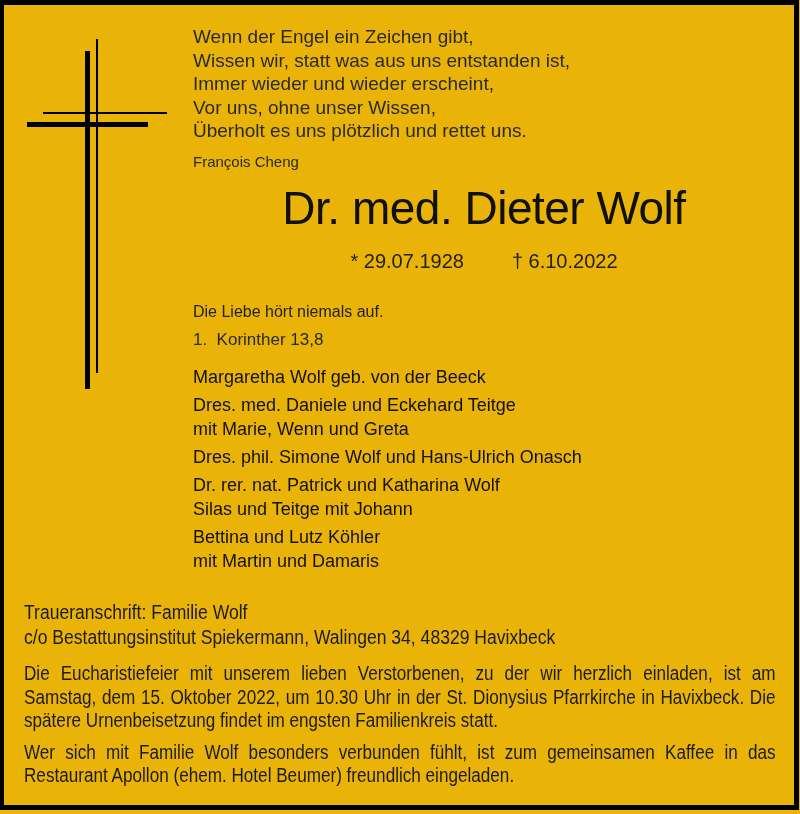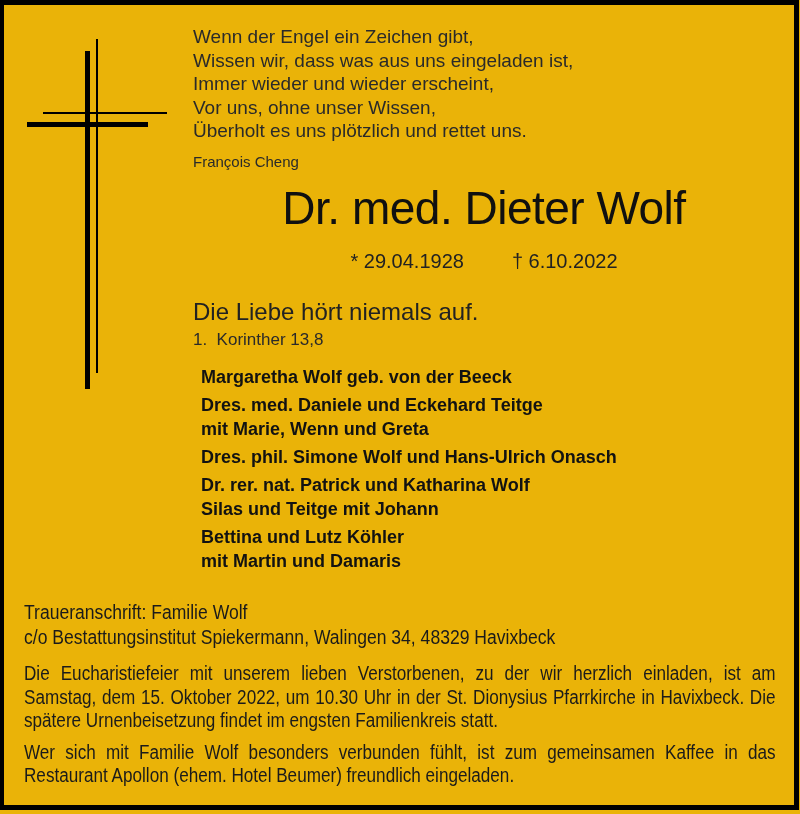--- a/index.html
+++ b/index.html
@@ -79,41 +79,40 @@
     line-height: 24px;
     color: #222;
   }
 
   .scripture {
     position: absolute;
     left: 193px;
     top: 300px;
   }
   .scripture-quote {
-    font-size: 24px;
+    font-size: 16px;
     line-height: 24px;
     color: #222;
   }
   .scripture-source {
     margin-top: 4px;
     font-size: 17px;
     line-height: 24px;
     white-space: pre;
     color: #2a2a2a;
   }
 
   .mourners {
     position: absolute;
     left: 193px;
     top: 365px;
     font-size: 18px;
     line-height: 24px;
-    font-weight: 700;
+    font-weight: 400;
     color: #121212;
-    margin-left: 8px;
   }
   .mourner-group { margin: 0 0 4px 0; }
 
   
   .bottom {
     position: absolute;
     left: 24px;
     top: 600px;
     width: 856px;
     transform: scaleX(0.878);
@@ -141,31 +140,31 @@
 
   <div>
     <div class="cross-bar cross-thin-v"></div>
     <div class="cross-bar cross-thin-h"></div>
     <div class="cross-bar cross-thick-v"></div>
     <div class="cross-bar cross-thick-h"></div>
   </div>
 
   <div class="poem">
     <div class="poem-line">Wenn der Engel ein Zeichen gibt,</div>
-    <div class="poem-line">Wissen wir, dass was aus uns eingeladen ist,</div>
+    <div class="poem-line">Wissen wir, statt was aus uns entstanden ist,</div>
     <div class="poem-line">Immer wieder und wieder erscheint,</div>
     <div class="poem-line">Vor uns, ohne unser Wissen,</div>
     <div class="poem-line">Überholt es uns plötzlich und rettet uns.</div>
     <div class="poem-author">François Cheng</div>
   </div>
 
   <h1 class="title">Dr. med. Dieter Wolf</h1>
 
   <div class="dates">
-    <span>* 29.04.1928</span>
+    <span>* 29.07.1928</span>
     <span>† 6.10.2022</span>
   </div>
 
   <div class="scripture">
     <div class="scripture-quote">Die Liebe hört niemals auf.</div>
     <div class="scripture-source">1.  Korinther 13,8</div>
   </div>
 
   <div class="mourners">
     <div class="mourner-group">

